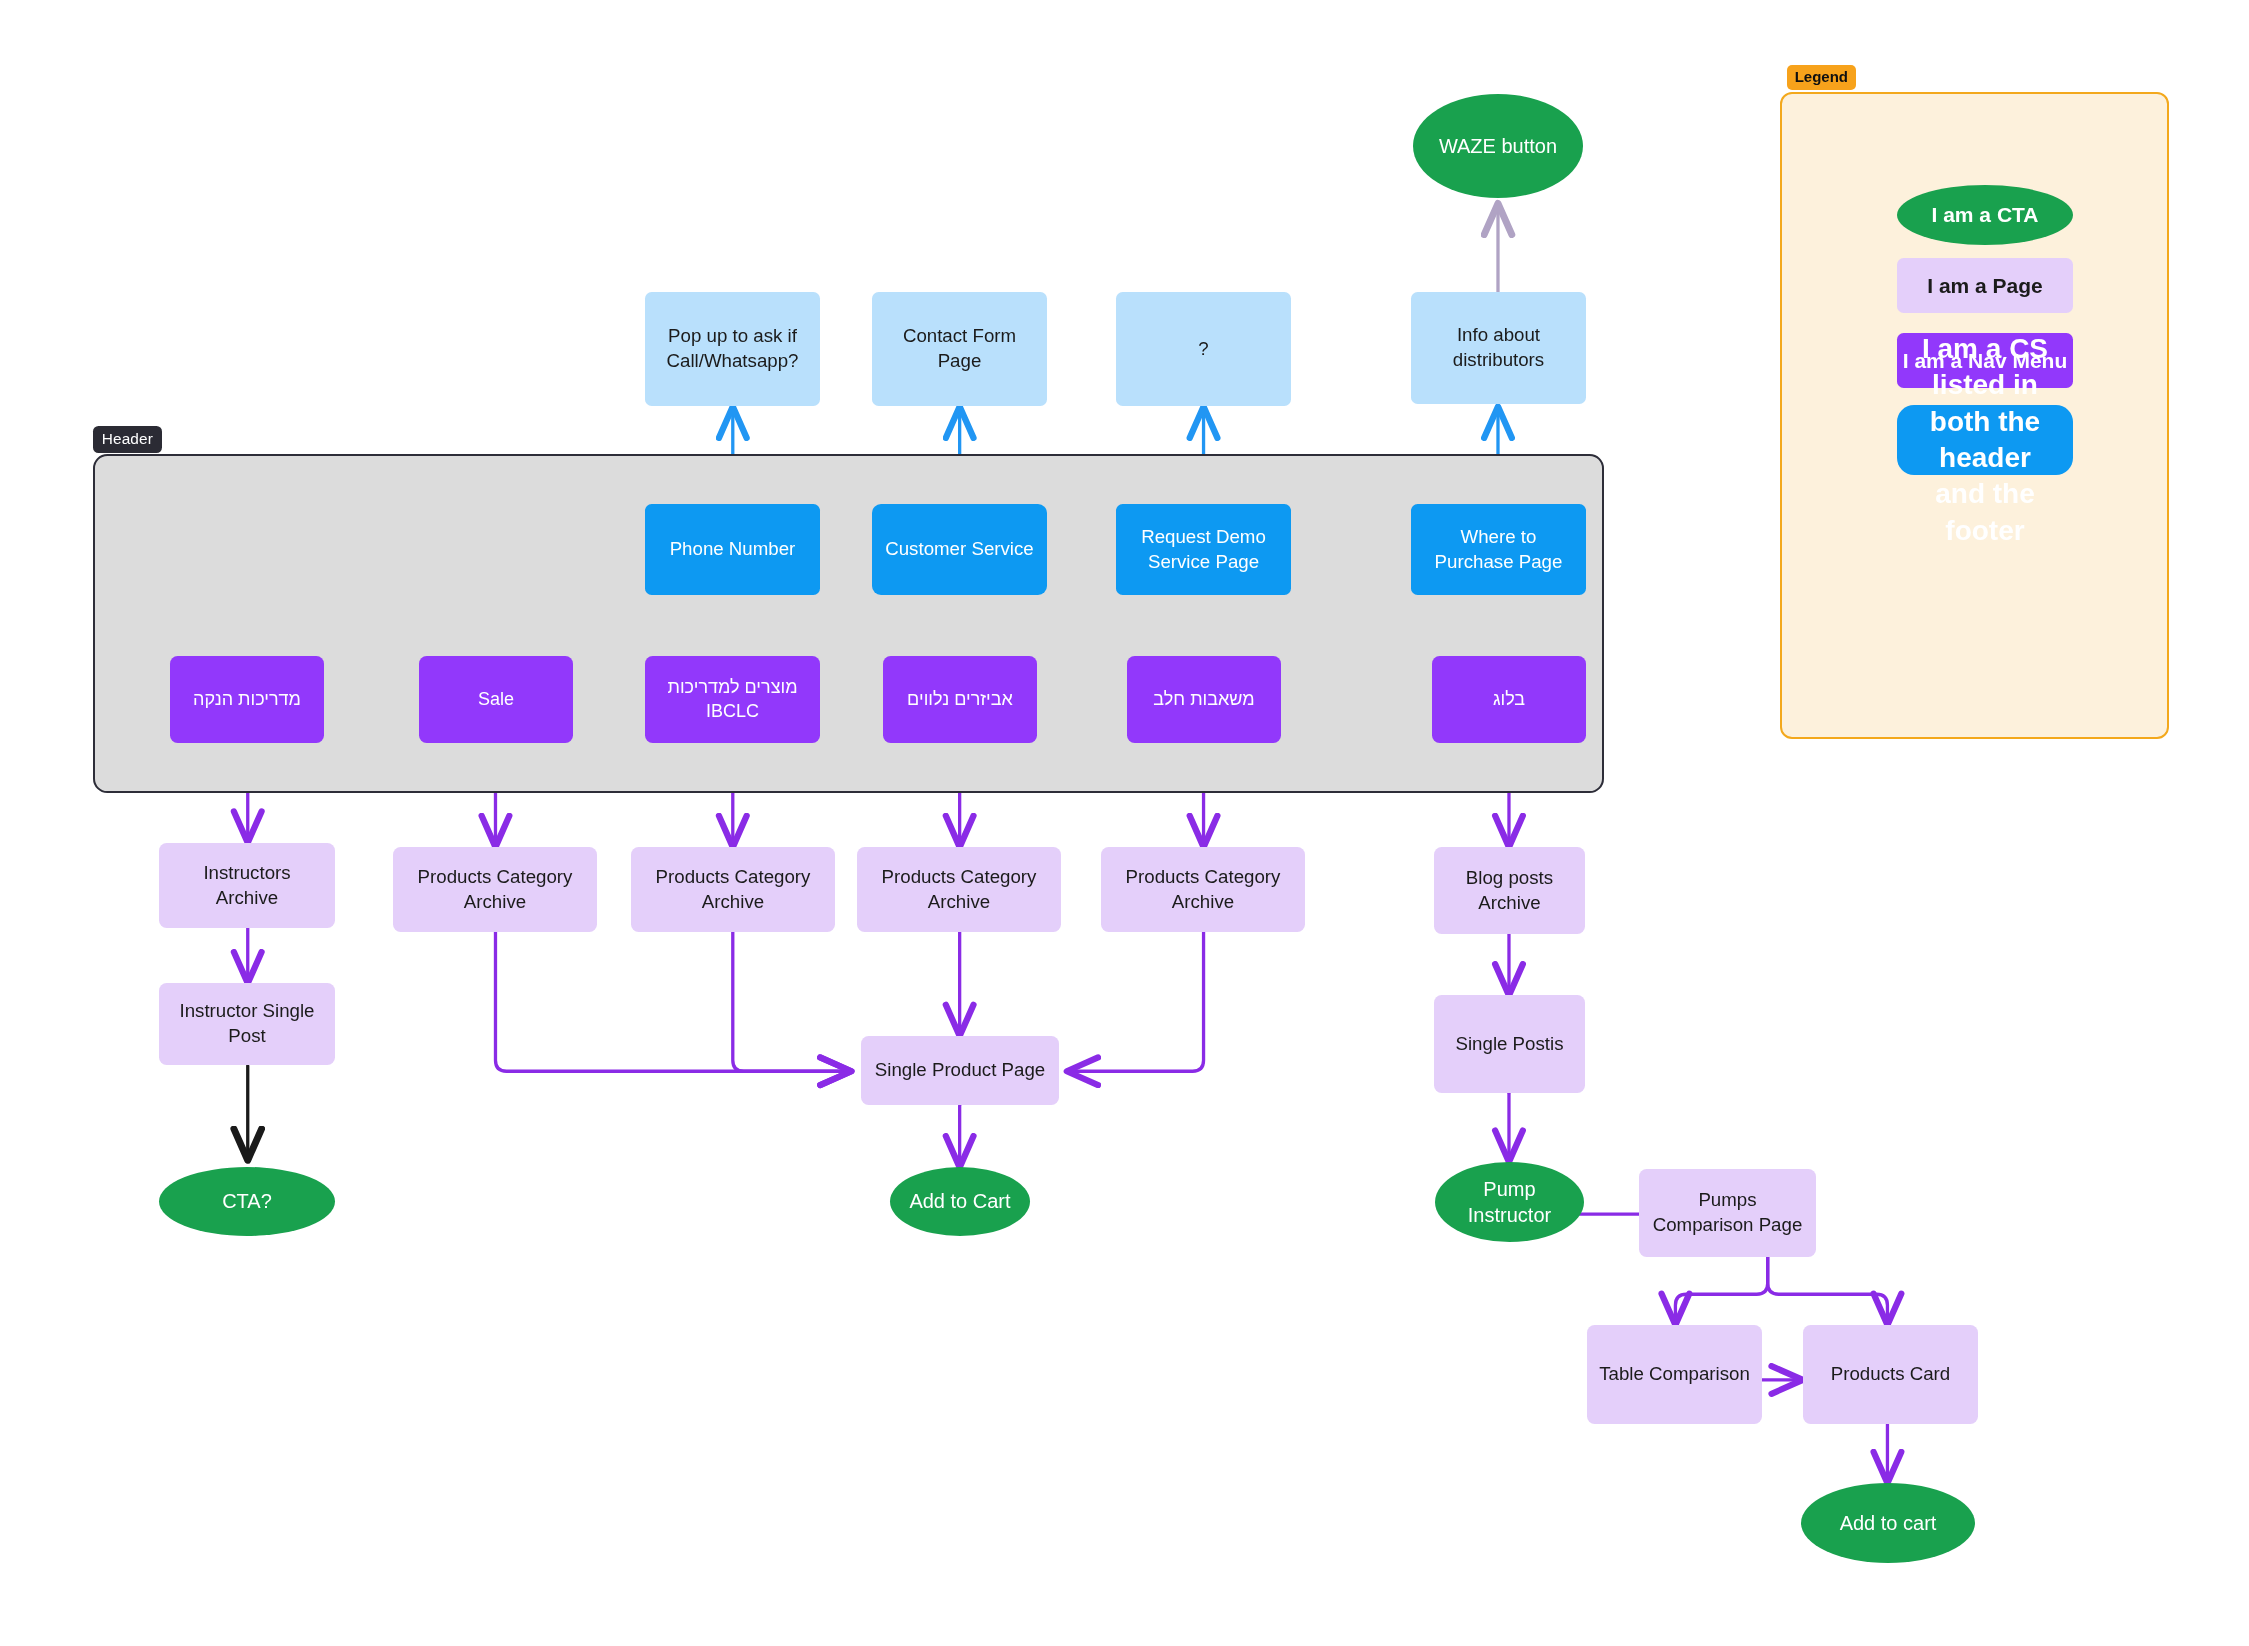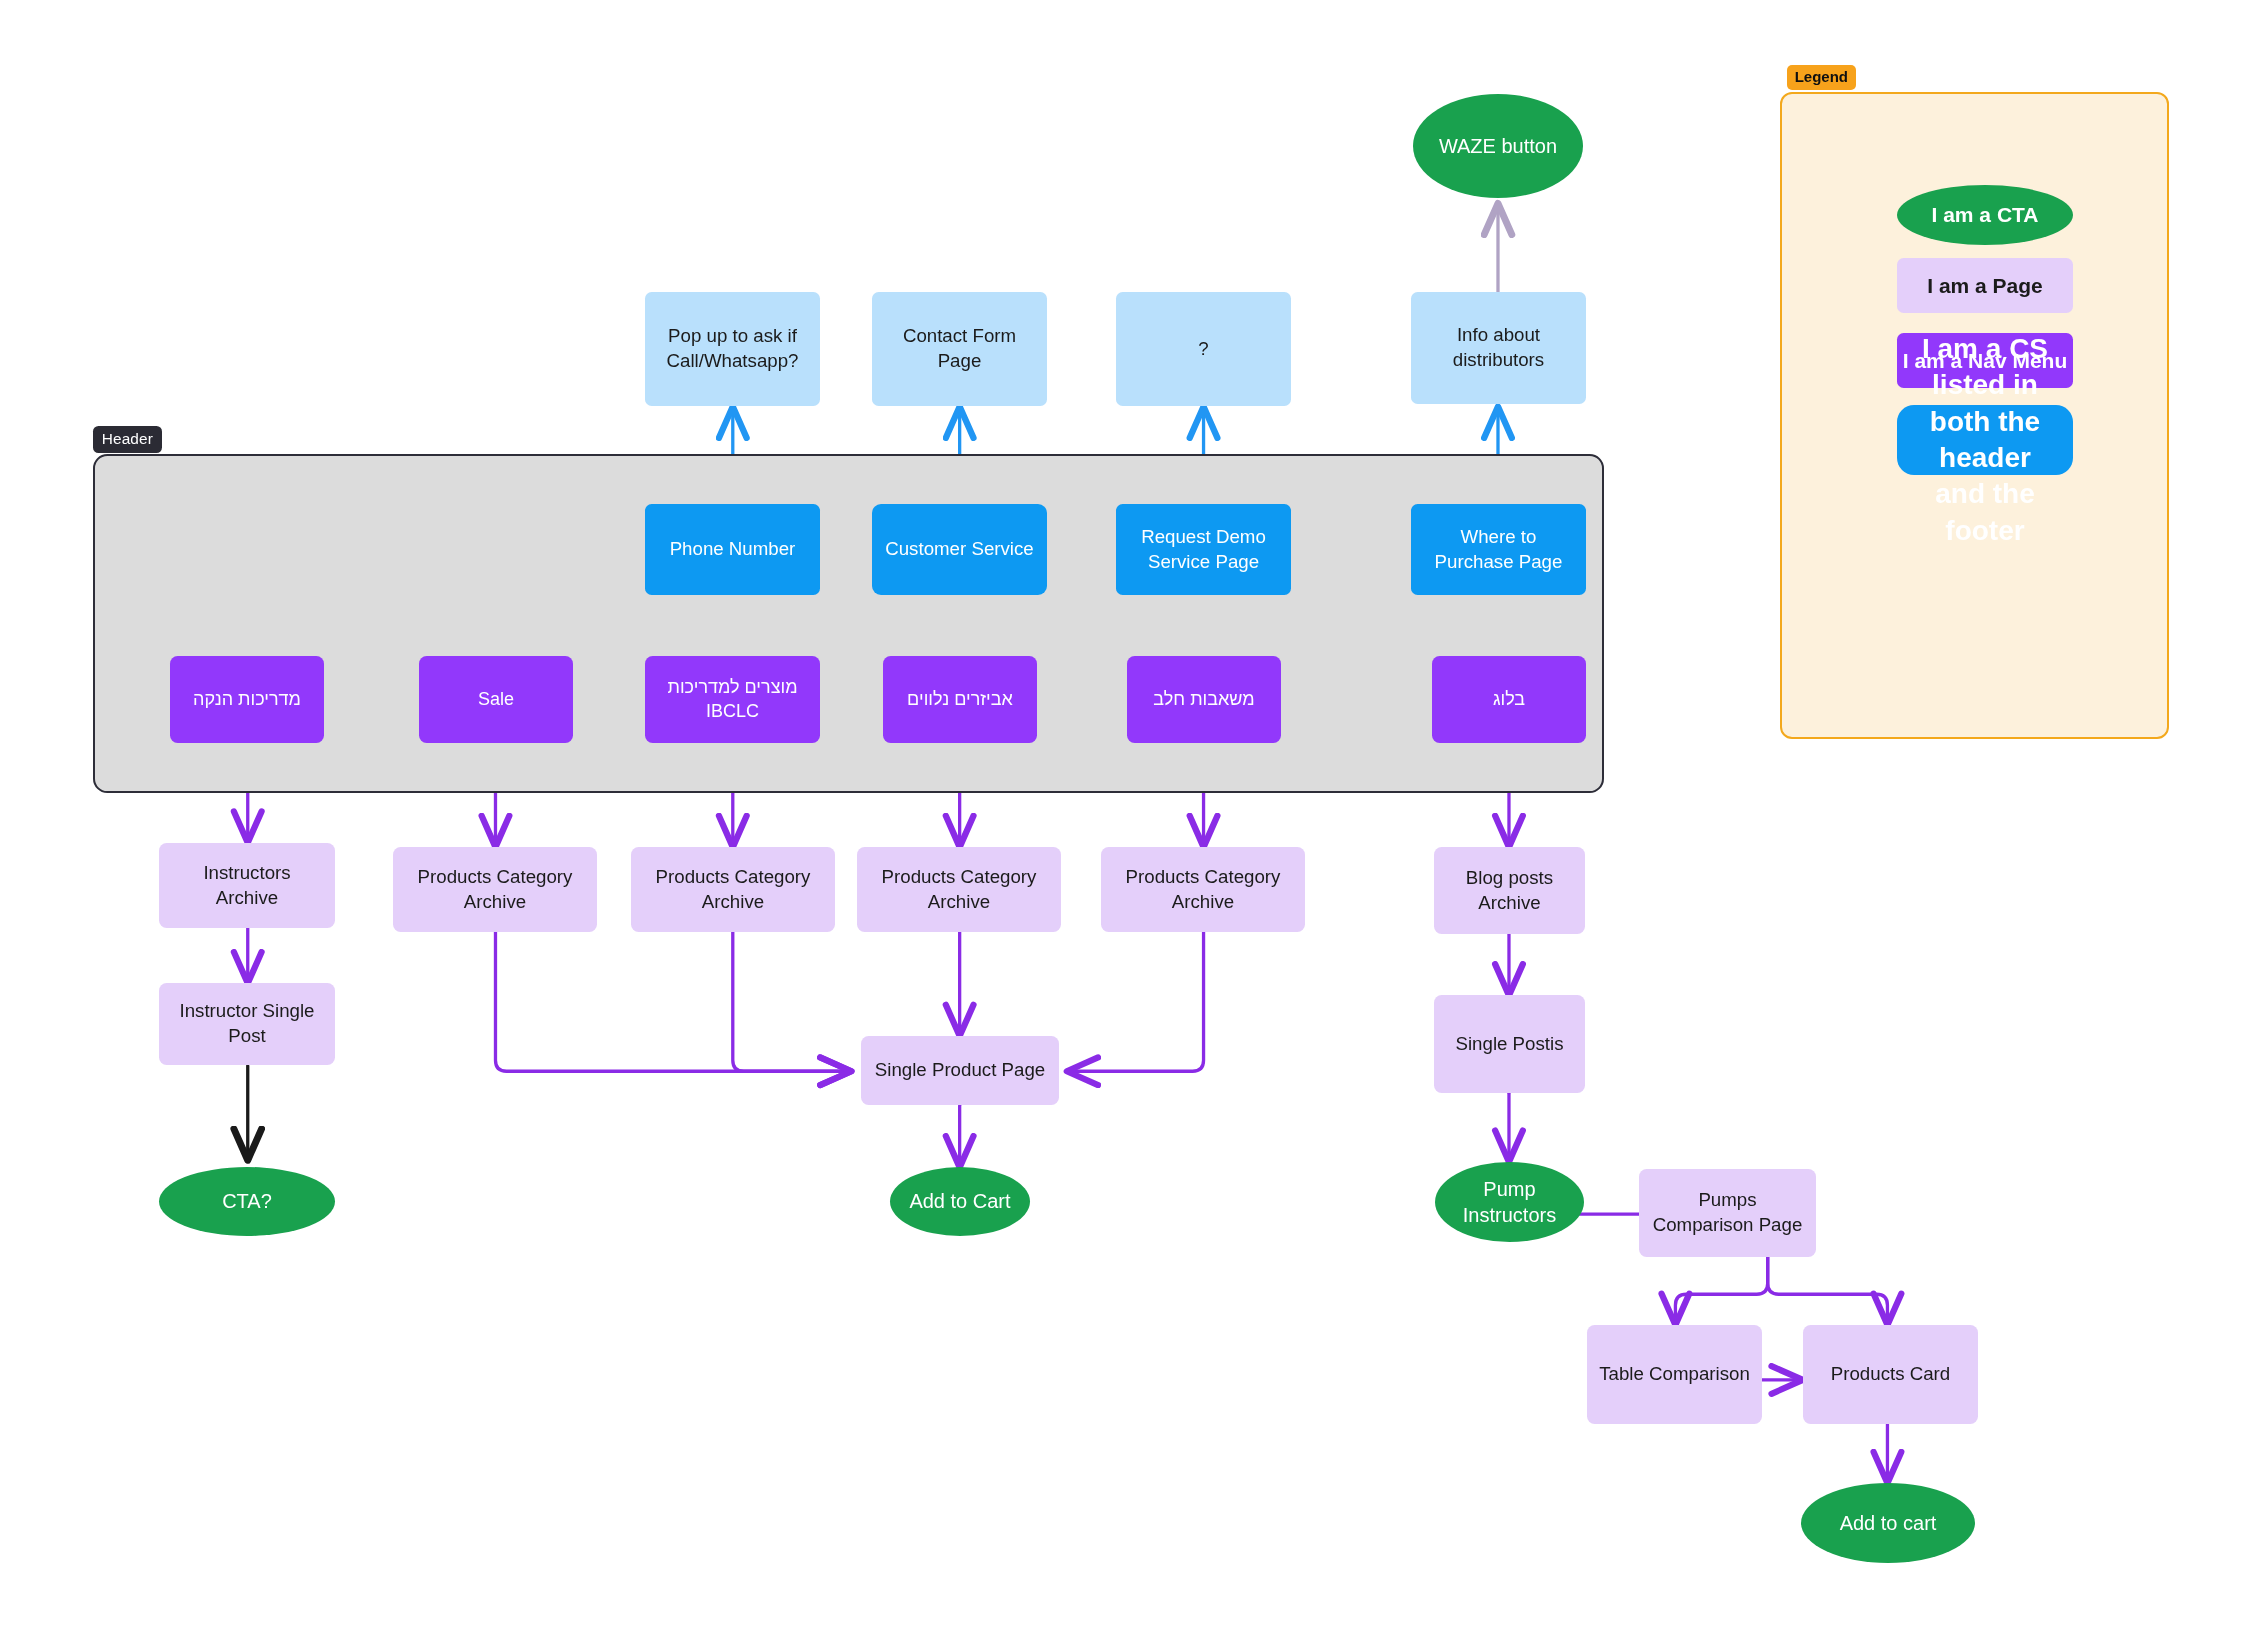--- a/index.html
+++ b/index.html
@@ -145,21 +145,21 @@
 Archive</div>
 
   <div class="node n-page" style="left:159px;top:983px;width:176px;height:82px;">Instructor Single
 Post</div>
   <div class="node n-page" style="left:861px;top:1036px;width:198px;height:69px;">Single Product Page</div>
   <div class="node n-page" style="left:1434px;top:995px;width:151px;height:98px;">Single Postis</div>
 
   <div class="node n-cta" style="left:159px;top:1167px;width:176px;height:69px;">CTA?</div>
   <div class="node n-cta" style="left:890px;top:1167px;width:140px;height:69px;">Add to Cart</div>
   <div class="node n-cta" style="left:1435px;top:1162px;width:149px;height:80px;">Pump
-Instructors</div>
+Instructor</div>
   <div class="node n-cta" style="left:1801px;top:1483px;width:174px;height:80px;">Add to cart</div>
 
   <div class="node n-page" style="left:1639px;top:1169px;width:177px;height:88px;">Pumps
 Comparison Page</div>
   <div class="node n-page" style="left:1587px;top:1325px;width:175px;height:99px;">Table Comparison</div>
   <div class="node n-page" style="left:1803px;top:1325px;width:175px;height:99px;">Products Card</div>
 
   <div id="legend-group"></div>
   <div id="legend-badge">Legend</div>
 

